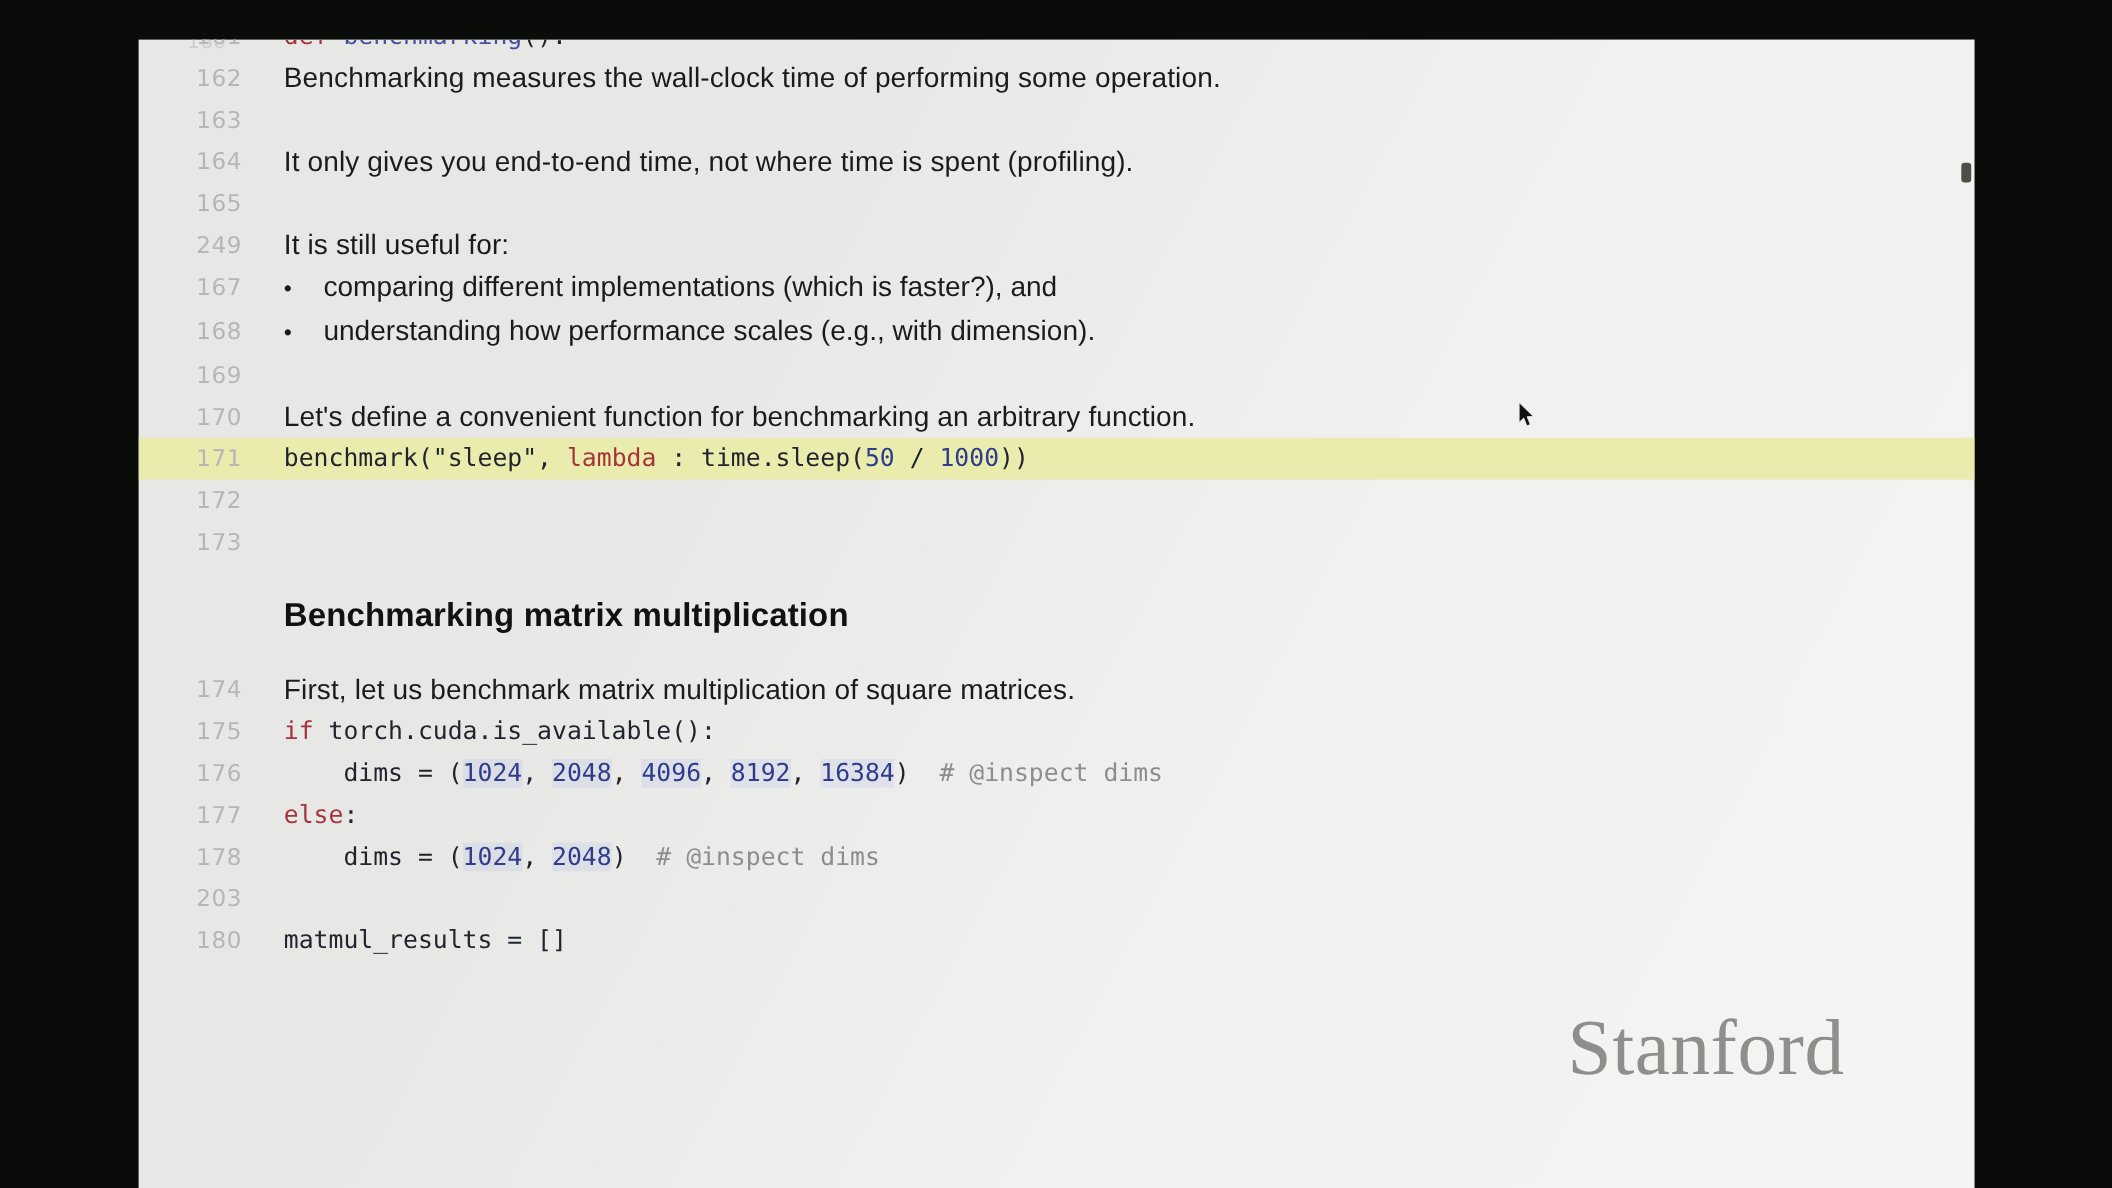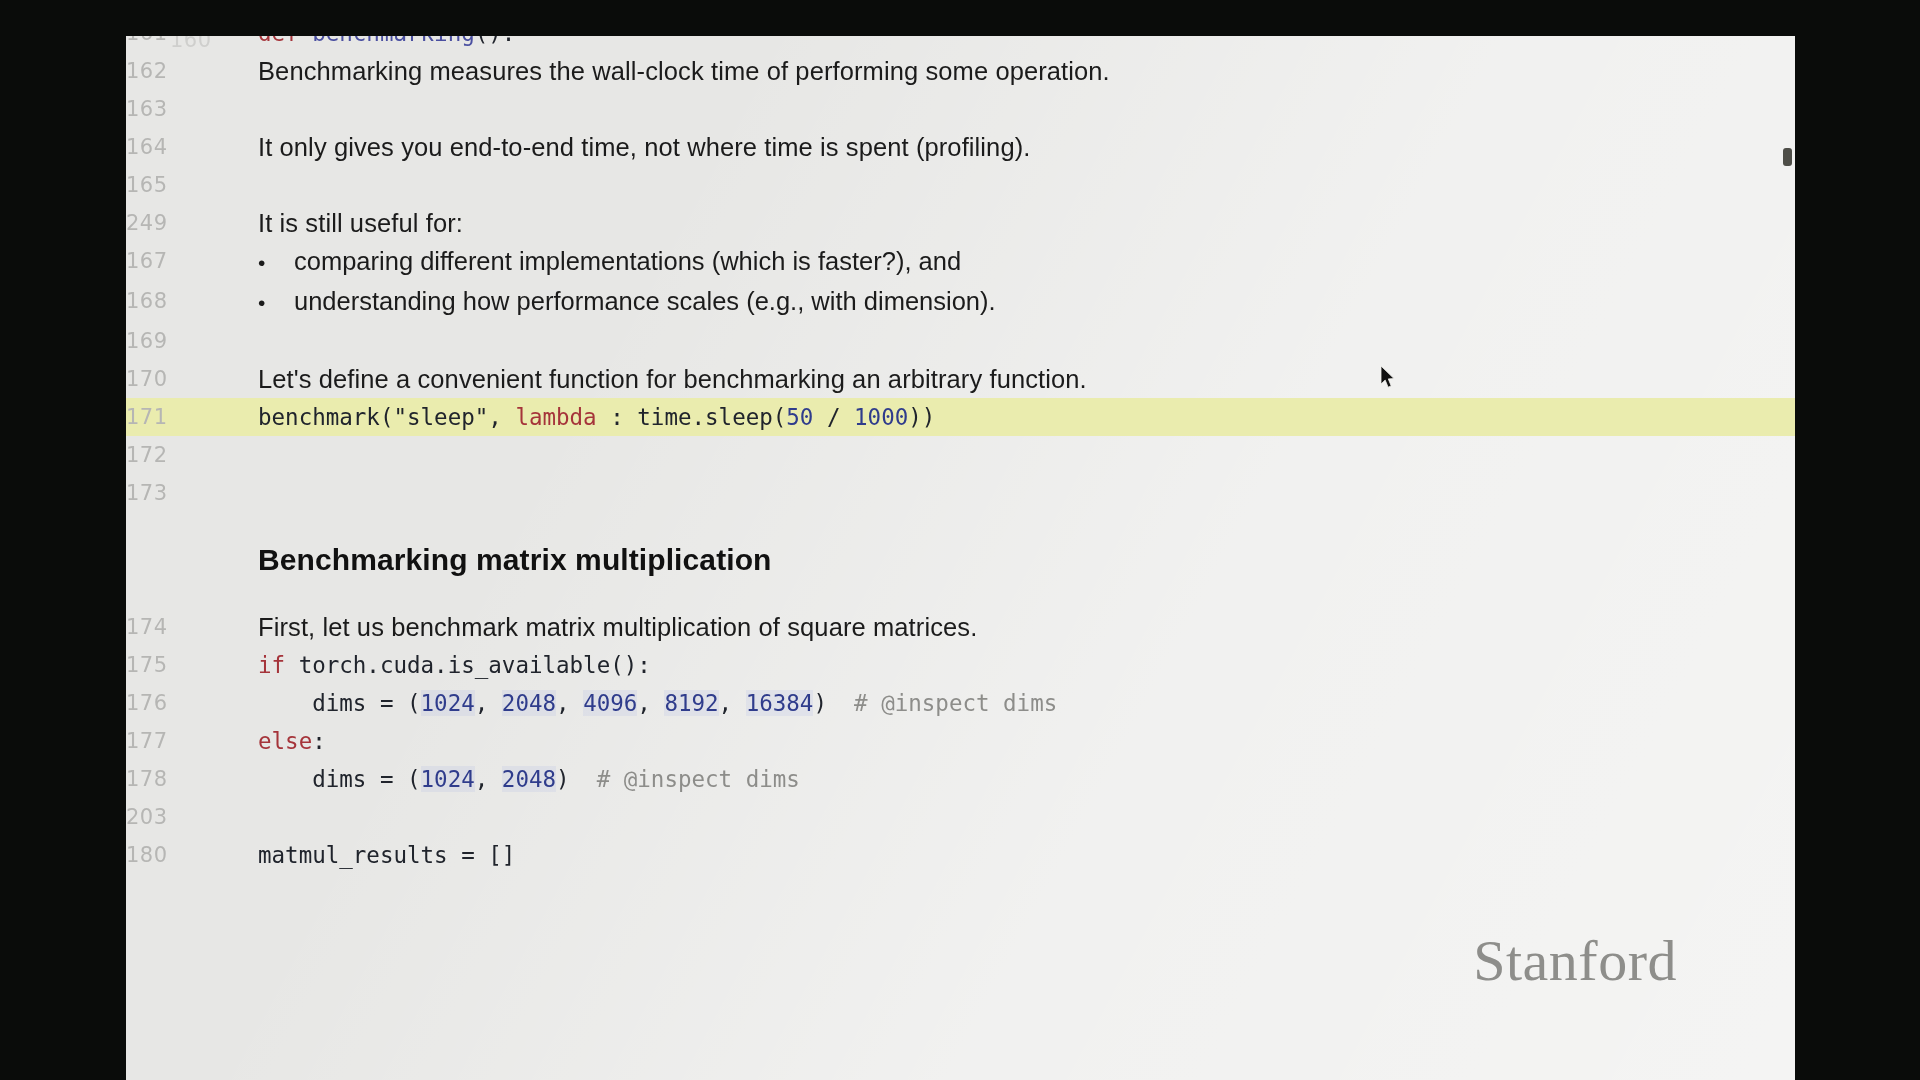--- a/index.html
+++ b/index.html
@@ -51,20 +51,21 @@
     position: relative;
     display: flex;
     align-items: flex-start;
     min-height: 38px;
   }
 
   .row.hl { background: #eaecae; }
 
   .gutter {
     flex: 0 0 94px;
+    text-align: right;
     padding-right: 0;
     color: #b6b6b4;
     font-family: "DejaVu Sans", sans-serif;
     font-size: 21px;
     line-height: 38px;
     letter-spacing: 0.5px;
     user-select: none;
   }
 
   .cell {
@@ -129,35 +130,35 @@
   
   #topghost {
     position: absolute;
     left: 0; top: 0;
     width: 100%;
     height: 14px;
     overflow: hidden;
   }
   #topghost .gh {
     font-family: "DejaVu Sans", sans-serif;
-    font-size: 21px;
+    font-size: 18px;
     color: #cfcfcd;
     position: absolute;
     left: 44px;
     top: -8px;
     letter-spacing: 0.5px;
   }
 
   
   #stanford {
     position: absolute;
     right: 118px;
     bottom: 86px;
     font-family: "Liberation Serif", serif;
-    font-size: 58px;
+    font-size: 72px;
     color: #8e8e8b;
     letter-spacing: 0.5px;
     pointer-events: none;
     margin-top: 44px;
   }
 
   
   #scroll-track {
     position: absolute;
     right: 0;

